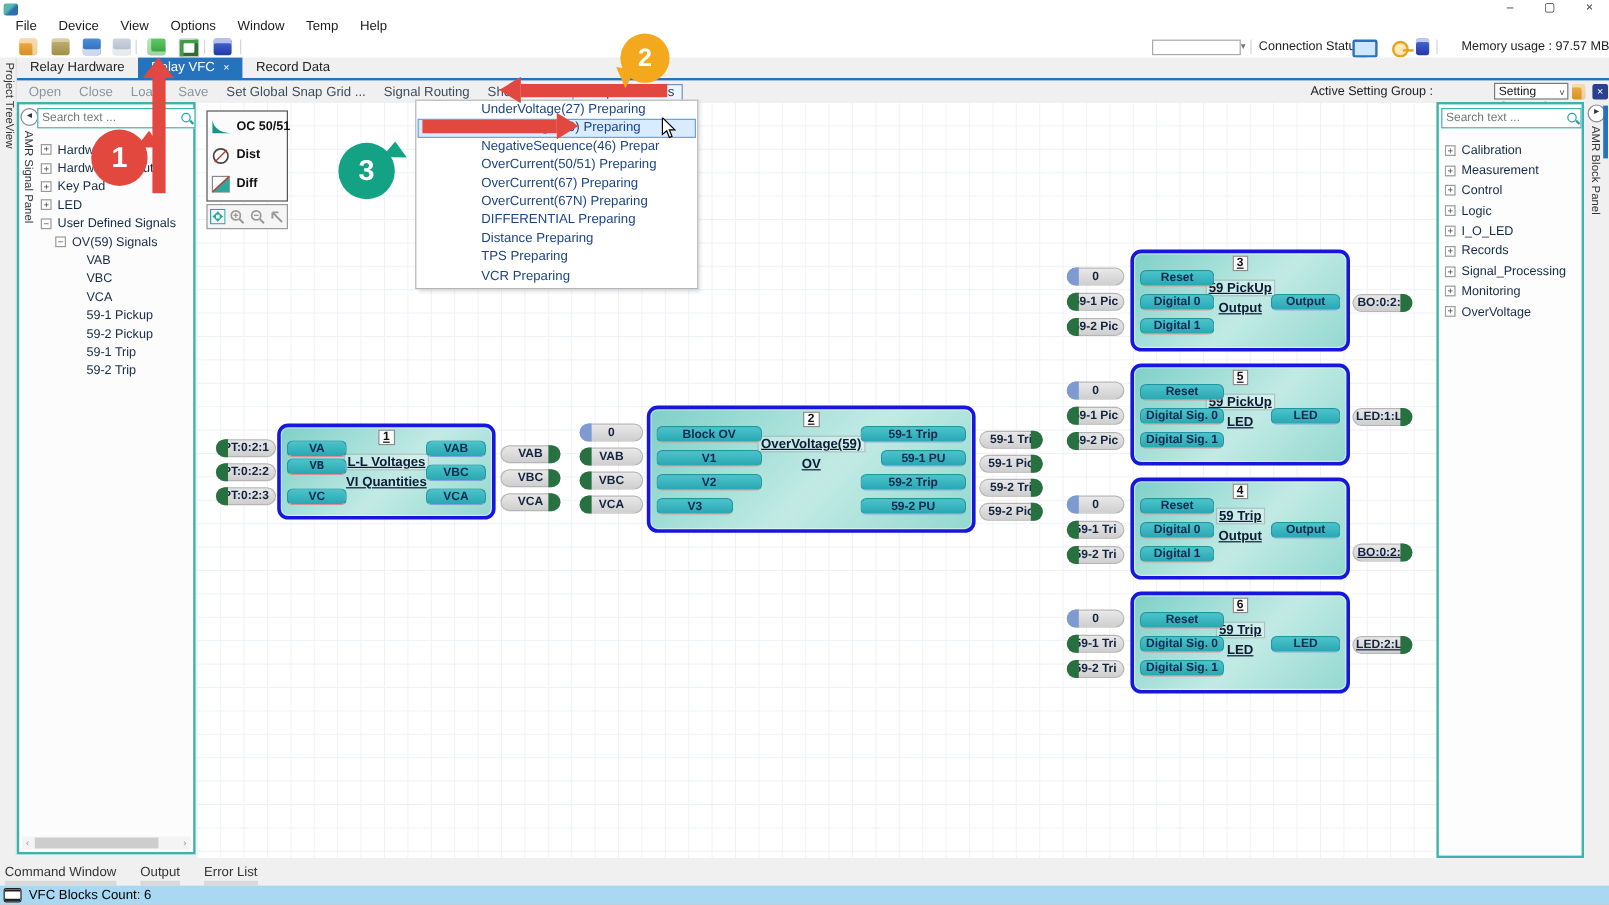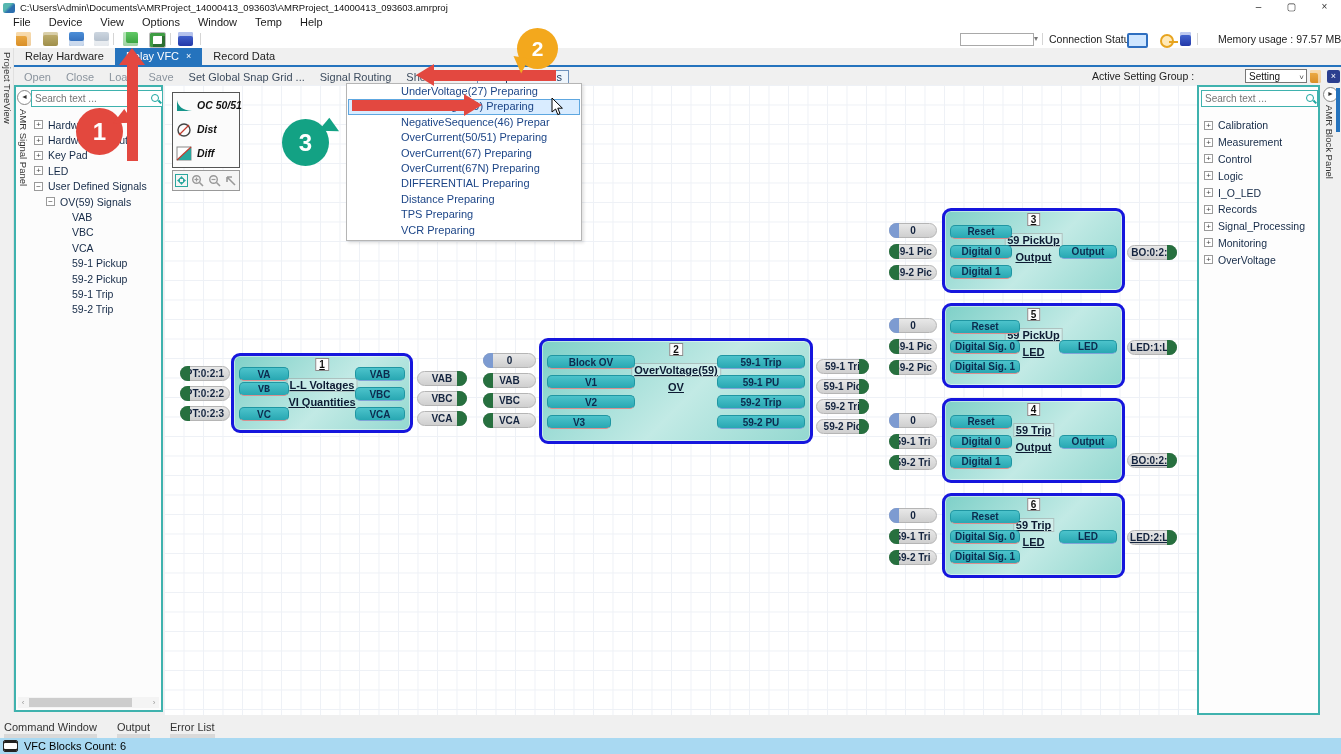--- a/index.html
+++ b/index.html
@@ -88,21 +88,21 @@
   .right-strip .vtext{margin:20px 0 0 3px;}
   .v-scrollthumb{position:absolute;left:1336px;top:88px;width:4px;height:44px;background:#2573bd;}
 
   
   .canvas{position:absolute;left:164px;top:85px;width:1033px;height:630px;background:#fff;
           background-image:linear-gradient(#eef1f6 1px,transparent 1px),linear-gradient(90deg,#eef1f6 1px,transparent 1px);
           background-size:19.5px 19.5px;overflow:hidden;}
 
   
   .palette{position:absolute;left:8px;top:7px;width:66px;height:74px;background:#fbfbfb;border:1px solid #555;}
-  .pal-row{display:flex;align-items:center;height:24px;padding-left:3px;font-style:italic;}
+  .pal-row{display:flex;align-items:center;height:24px;padding-left:3px;}
   .pal-ic{width:17px;height:15px;margin-right:4px;flex:0 0 17px;}
   .pal-label{font-size:10.5px;font-weight:700;color:#111;white-space:nowrap;}
   .zoombar{position:absolute;left:8px;top:85px;width:66px;height:19px;background:#f5f5f5;border:1px solid #999;display:flex;align-items:center;justify-content:space-around;}
   .zb-ic{width:13px;height:13px;}
 
   
   .ctxmenu{position:absolute;left:346px;top:83px;width:234px;height:156px;background:#fff;border:1px solid #b5b5b5;box-shadow:2px 2px 3px rgba(0,0,0,.12);z-index:30;}
   .menu-row{height:15.4px;line-height:15.4px;padding-left:54px;font-size:11px;color:#1c4587;white-space:nowrap;}
   .menu-row.hl{background:#d9ecff;border:1px solid #5ea7e0;height:13.4px;line-height:13.4px;margin:0 1px;}
 
@@ -143,21 +143,20 @@
   .sb-icon{width:13px;height:10px;margin:0 6px 0 3px;border:1.5px solid #222;background:#fff;border-radius:2px;box-shadow:inset 0 -2px 0 #222, inset 0 2px 0 #222;}
   .sb-text{font-size:11px;color:#000;}
 </style>
 </head>
 <body>
 
 <div class="app">
 
   <div class="titlebar">
     <div class="app-icon"></div>
-    <div class="title-text">C:\Users\Admin\Documents\AMRProject_14000413_093603\AMRProject_14000413_093603.amrproj</div>
     <div class="win-controls">
       <div class="win-btn">–</div>
       <div class="win-btn">▢</div>
       <div class="win-btn">×</div>
     </div>
   </div>
 
   <div class="menubar">
       <div class="menu-item">File</div>
       <div class="menu-item">Device</div>
@@ -356,21 +355,21 @@
       </div>
       <div class="blk" style="left: 375px; top: 253px; width: 274px; height: 106px;">
         <div class="blk-num">2</div>
         <div class="blk-title">OverVoltage(59)</div>
         <div class="blk-sub">OV</div>
         <div class="bbtn in" style="left: 5px; top: 14px; width: 88px;">Block OV</div>
         <div class="bbtn in" style="left: 5px; top: 34px; width: 88px;">V1</div>
         <div class="bbtn in" style="left: 5px; top: 54px; width: 88px;">V2</div>
         <div class="bbtn in" style="left: 5px; top: 74px; width: 64px;">V3</div>
         <div class="bbtn out" style="right: 5px; top: 14px; width: 88px;">59-1 Trip</div>
-        <div class="bbtn out" style="right: 5px; top: 34px; width: 88px;">59-1 PU</div>
+        <div class="bbtn out" style="right: 5px; top: 34px; width: 71px;">59-1 PU</div>
         <div class="bbtn out" style="right: 5px; top: 54px; width: 88px;">59-2 Trip</div>
         <div class="bbtn out" style="right: 5px; top: 74px; width: 88px;">59-2 PU</div>
       </div>
       <div class="blk" style="left: 778px; top: 123px; width: 183px; height: 85px;">
         <div class="blk-num">3</div>
         <div class="blk-title">59 PickUp</div>
         <div class="blk-sub">Output</div>
         <div class="bbtn in" style="left: 5px; top: 13.5px; width: 62px;">Reset</div>
         <div class="bbtn in" style="left: 5px; top: 33.5px; width: 62px;">Digital 0</div>
         <div class="bbtn in" style="left: 5px; top: 53.5px; width: 62px;">Digital 1</div>

